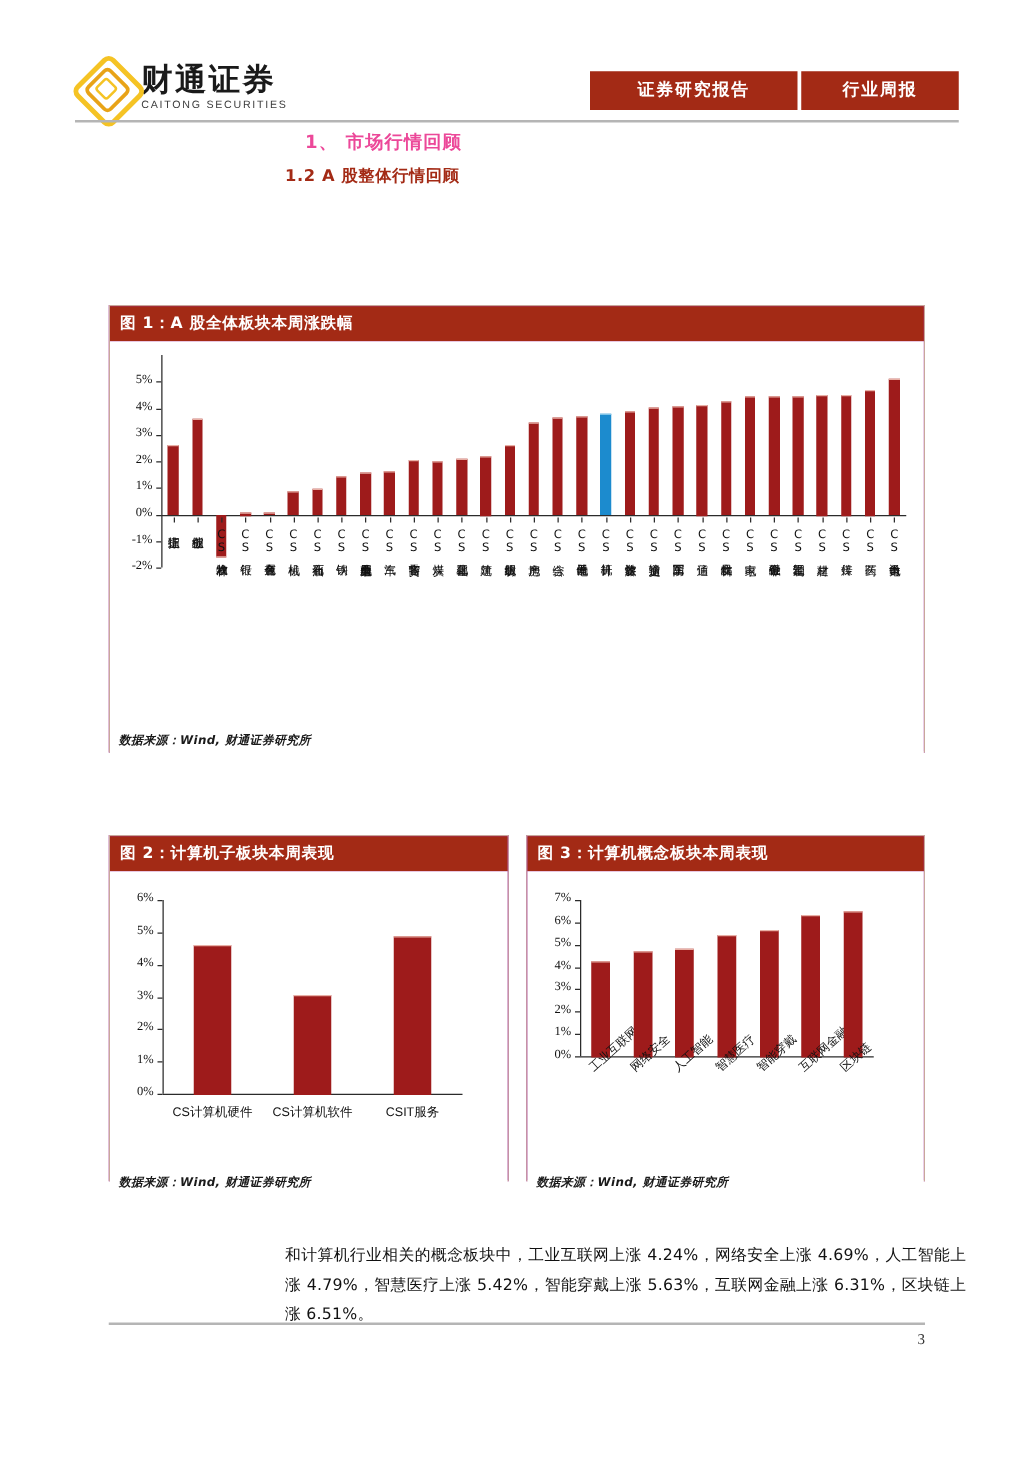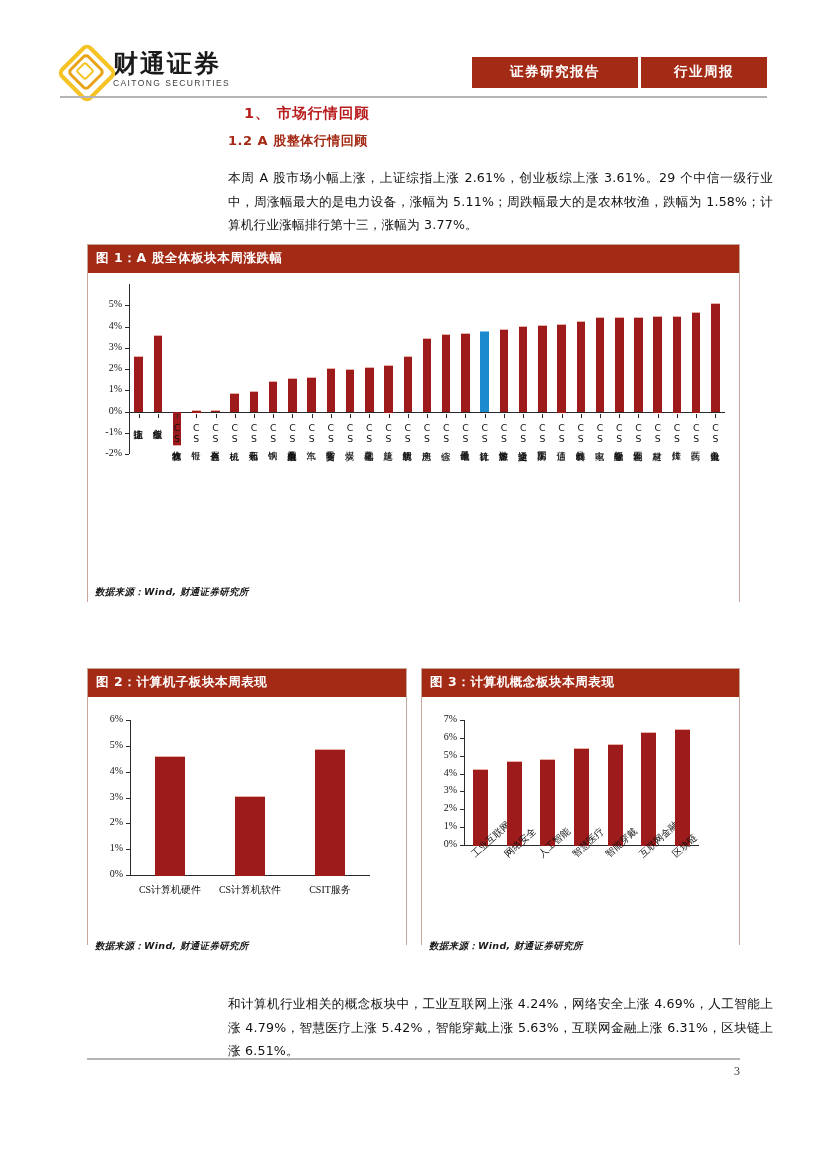--- a/index.html
+++ b/index.html
@@ -105,21 +105,21 @@
     background: #b5b5b5;
   }
 
   
   .h1 {
     position: absolute;
     left: 244px; top: 104px;
     font-size: 14.5px;
     font-weight: bold;
     letter-spacing: 1px;
-    color: #b91c1c;
+    color: #ec4899;
   }
   .h2 {
     position: absolute;
     left: 228px; top: 132px;
     font-size: 13px;
     font-weight: bold;
     letter-spacing: 0.5px;
     color: #A32A15;
   }
 
@@ -208,21 +208,21 @@
   .tickmark { position: absolute; width: 1px; background: #2b2b2b; }
 
   
   #chart2 { left: 100px; top: 712px; width: 290px; height: 200px; }
   #chart2 .xlab2 {
     position: absolute;
     font-size: 10px;
     color: #111;
     text-align: center;
     white-space: nowrap;
-    font-family: Liberation Serif, serif;
+    font-family: Liberation Sans, sans-serif;
   }
 
   
   #chart3 { left: 434px; top: 712px; width: 290px; height: 200px; }
   #chart3 .xlab3 {
     position: absolute;
     font-size: 9.6px;
     color: #111;
     white-space: nowrap;
     transform: rotate(-42deg);
@@ -273,21 +273,20 @@
     <div class="badges">
       <div class="badge b2">证券研究报告</div>
       <div class="badge b1">行业周报</div>
     </div>
   </div>
   <div class="header-rule"></div>
 
   <div class="h1">1、 市场行情回顾</div>
   <div class="h2">1.2  A 股整体行情回顾</div>
 
-  <div class="para p1">本周 A 股市场小幅上涨，上证综指上涨 2.61%，创业板综上涨 3.61%。29 个中信一级行业中，周涨幅最大的是电力设备，涨幅为 5.11%；周跌幅最大的是农林牧渔，跌幅为 1.58%；计算机行业涨幅排行第十三，涨幅为 3.77%。</div>
 
   <div class="figbox fig1">
     <div class="fig-title">图 1：A 股全体板块本周涨跌幅</div>
     <div class="fig-body" style="height:330px;"></div>
   </div>
   <div class="chart" id="chart1">
       <div class="axis-line" style="left: 34px; top: 6px; width: 1.4px; height: 170px;"></div>
       <div class="axis-line" style="left: 34px; top: 133.5px; width: 596px; height: 1.6px;"></div>
       <div class="axis-line" style="left: 30px; top: 176px; width: 4px; height: 1px;"></div>
       <div class="ytick-label" style="left: 0px; top: 169px; width: 27px;">-2%</div>

